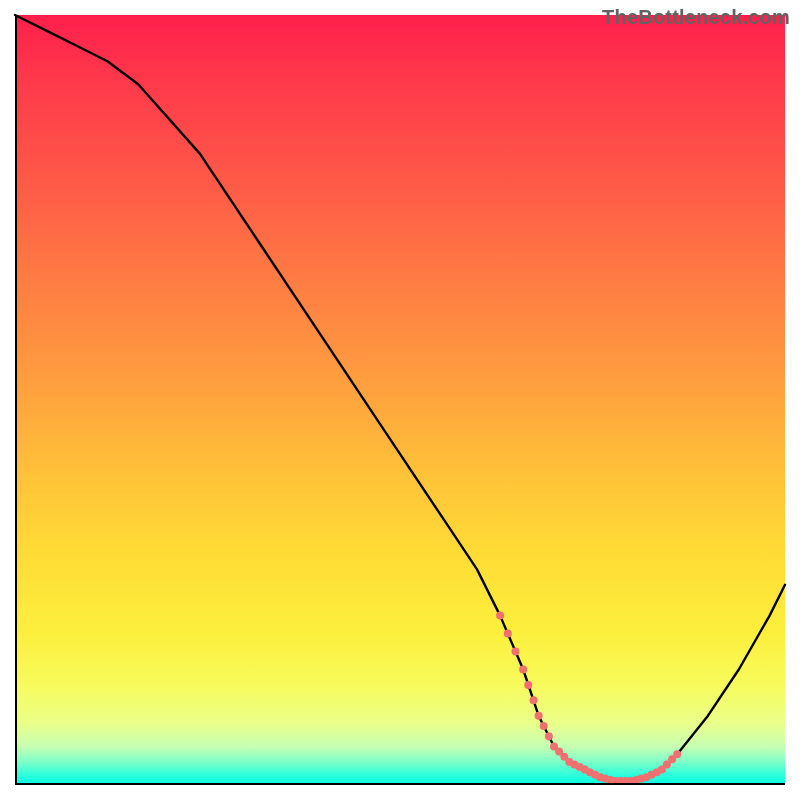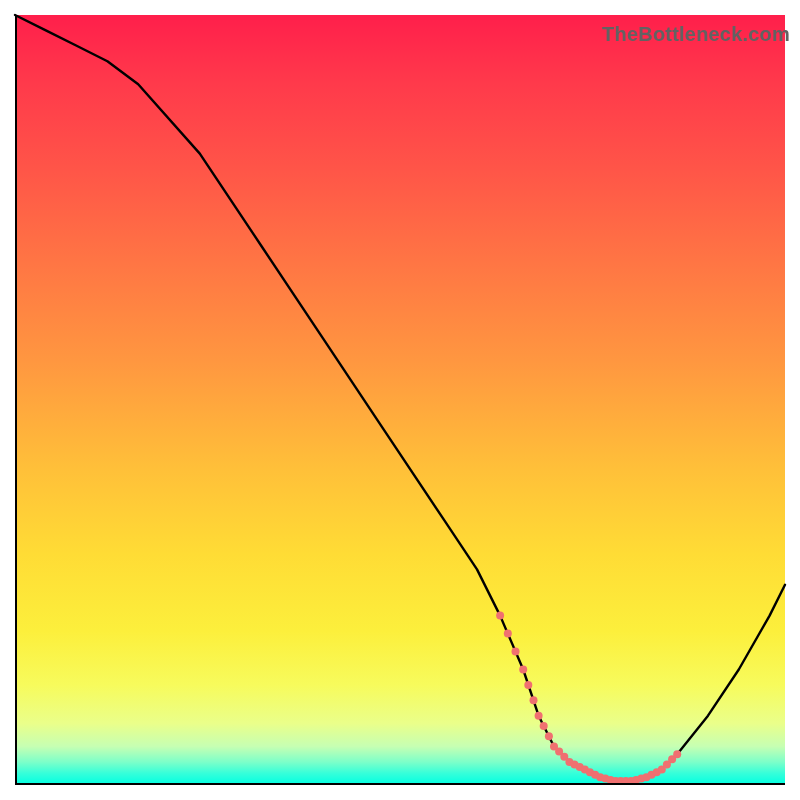--- a/index.html
+++ b/index.html
@@ -19,21 +19,20 @@
   .watermark {
     position: absolute;
     top: 6px;
     right: 10px;
     font-size: 20px;
     font-weight: 600;
     color: #626262;
     letter-spacing: 0.2px;
     z-index: 40;
     user-select: none;
-    margin-top: 17px;
   }
   .gradient {
     position: absolute;
     left: 15px;
     top: 15px;
     width: 770px;
     height: 770px;
     background: linear-gradient(
       to bottom,
       #ff1f4b 0%,

